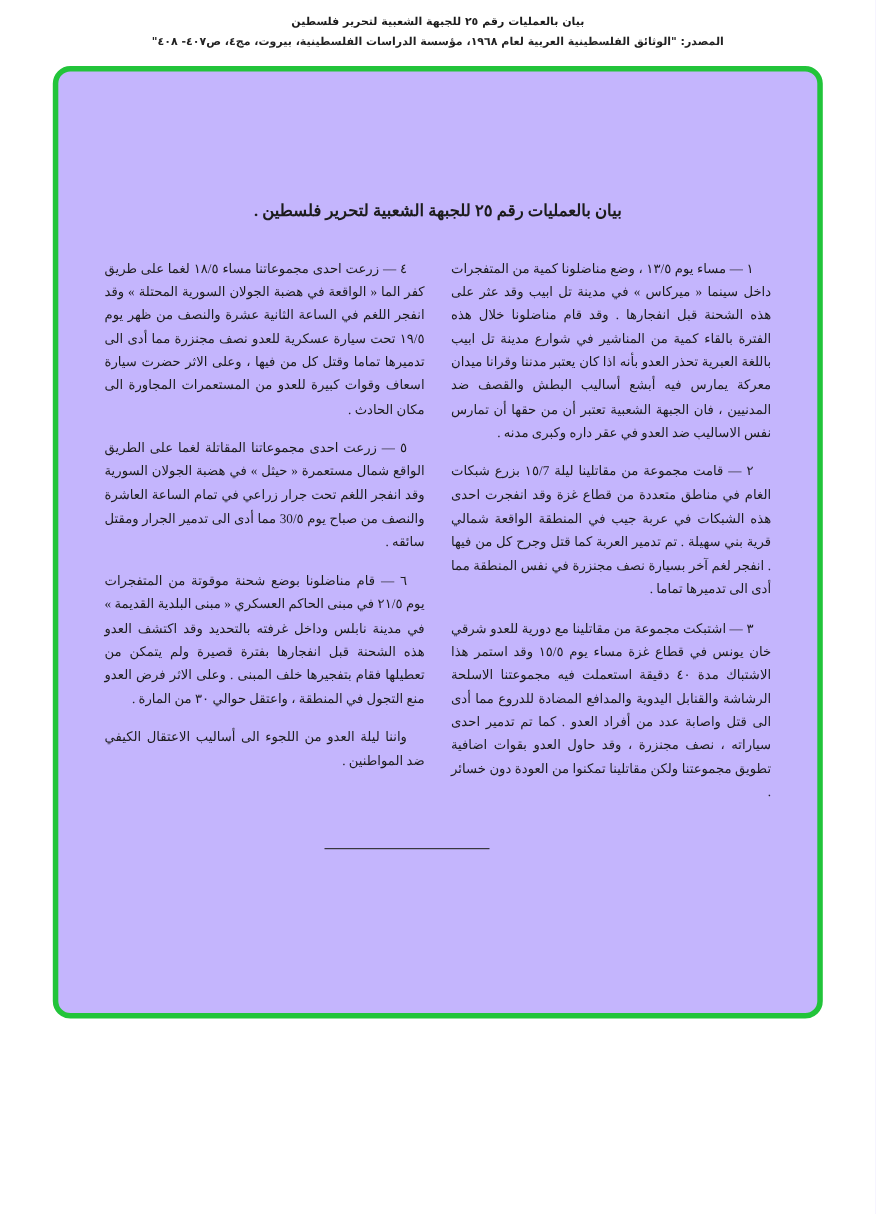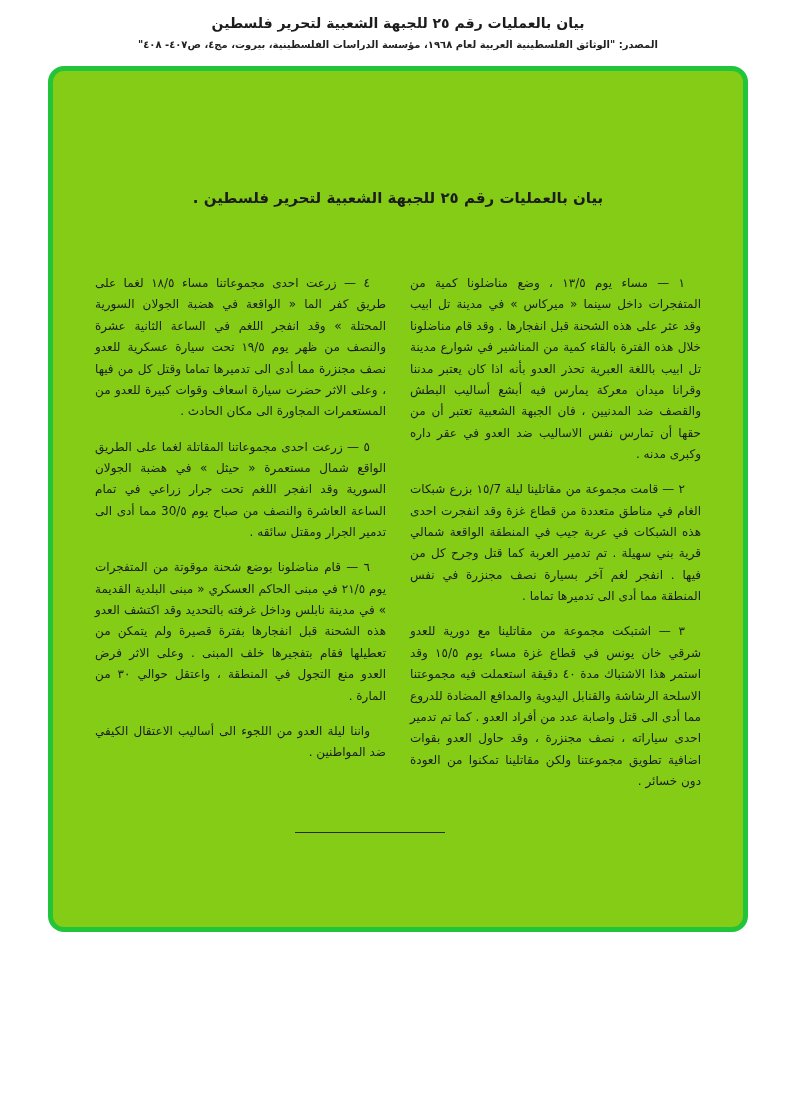--- a/index.html
+++ b/index.html
@@ -9,37 +9,38 @@
     width: 796px;
     background: #ffffff;
     font-family: "DejaVu Sans", sans-serif;
     color: var(--ink);
   }
   .page { width: 796px; height: 1104px; position: relative; }
 
   
   .top-header { padding-top: 14px; text-align: center; direction: rtl; }
   .top-title {
-    font-size: 14px; font-weight: bold; letter-spacing: 0;
+    font-size: 10px; font-weight: bold; letter-spacing: 0;
     line-height: 1.4;
   }
   .top-source {
     margin-top: 5px;
     font-size: 10px; font-weight: bold;
     color: #222;
   }
 
   
   .green-box {
     margin: 16px 48px 0 48px;
     height: 866px;
     border: 5px solid var(--accent);
     border-radius: 16px;
-    background: #84cc16;
+    background: #c4b5fd;
     overflow: hidden;
+    font-family: Liberation Serif, serif;
   }
 
   .doc {
     direction: rtl;
     padding: 116px 42px 0 42px;
     height: 100%;
   }
   .doc-title {
     margin: 0 auto;
     font-size: 15px;
@@ -53,21 +54,21 @@
     font-size: 12.5px;
     line-height: 1.7;
     text-align: right;
   }
 
   .columns {
     display: flex;
     gap: 24px;
     margin-top: 30px;
   }
-  .col { flex: 1 1 0; margin-top: 34px; }
+  .col { flex: 1 1 0; }
   .col p {
     margin: 0 0 14px 0;
     font-size: 12px;
     line-height: 1.78;
     text-align: justify;
     text-indent: 16px;
   }
 
   .end-rule {
     width: 150px;

